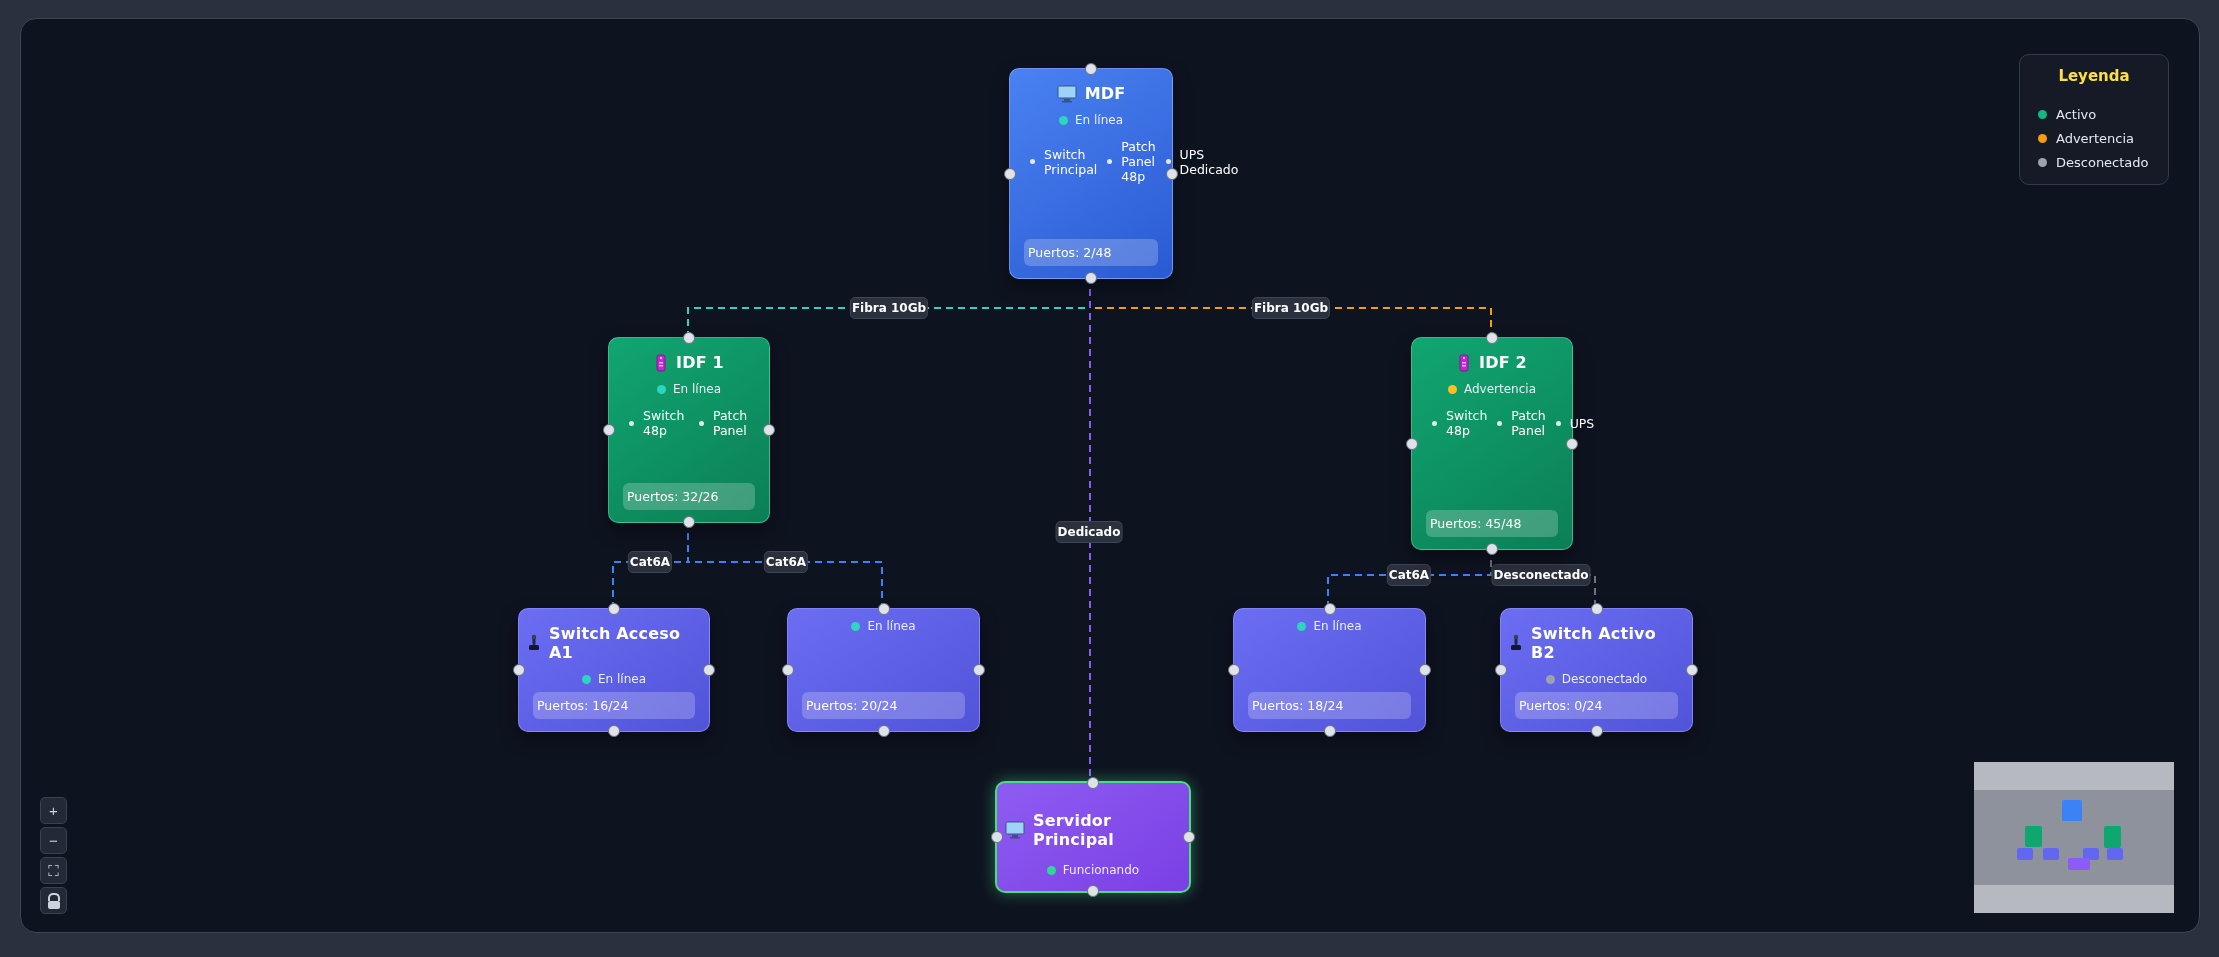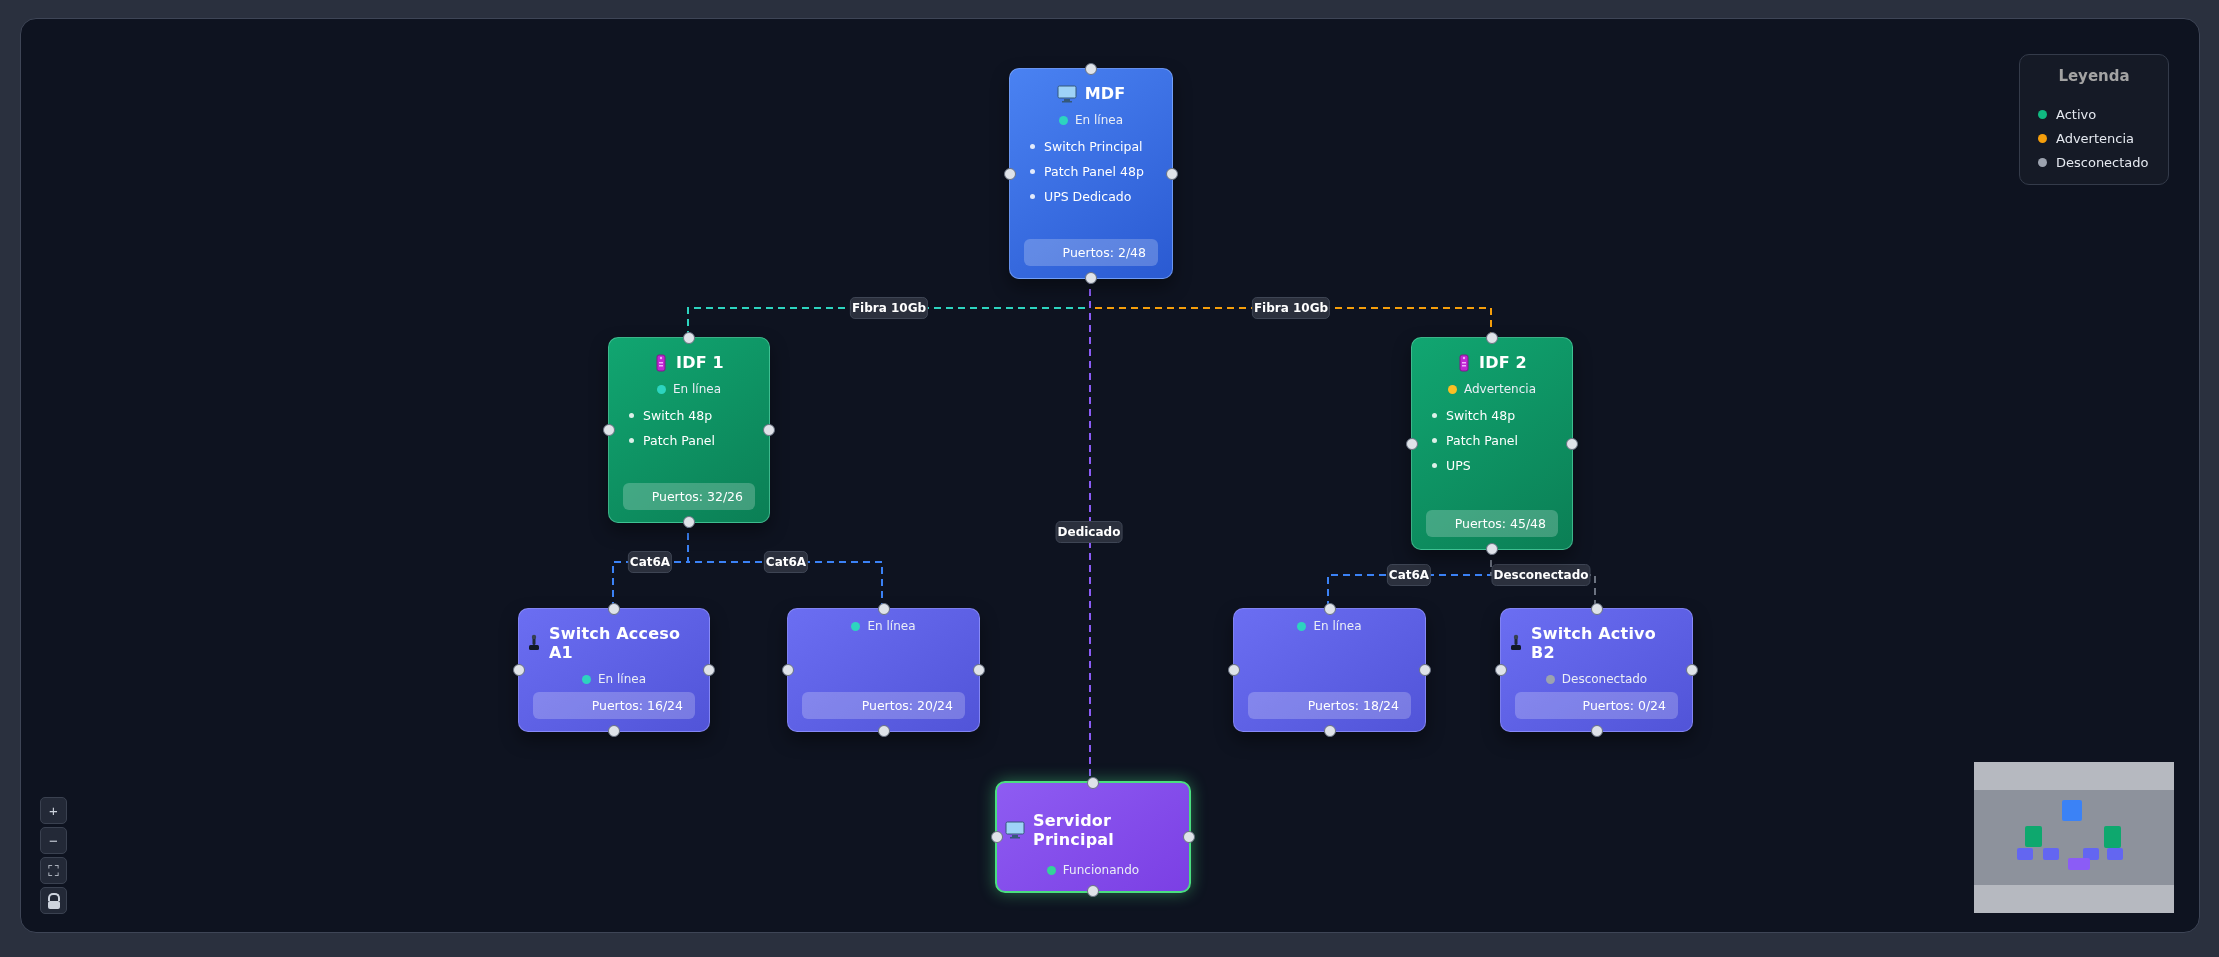--- a/index.html
+++ b/index.html
@@ -29,40 +29,40 @@
     box-shadow:0 8px 18px rgba(0,0,0,.4);
   }
   .node-blue{background:linear-gradient(145deg,#4a82f2,#2a5ad2);border:1px solid rgba(150,185,255,.55);}
   .node-green{background:linear-gradient(145deg,#11a671,#0b7f55);border:1px solid rgba(120,230,190,.45);}
   .node-purple{background:linear-gradient(145deg,#6b6ef2,#5154d8);border:1px solid rgba(165,167,255,.5);}
   .node-server{background:linear-gradient(145deg,#8e5cf2,#7b3fe4);border:2px solid #4ade80;box-shadow:0 0 16px rgba(74,222,128,.45);}
   .node-header{display:flex;align-items:center;justify-content:center;gap:8px;padding:15px 8px 0;}
   .node-title{font-size:16px;font-weight:700;letter-spacing:.2px;}
   .node-status{display:flex;align-items:center;justify-content:center;gap:7px;margin-top:10px;font-size:12px;color:#eaeef6;}
   .dot{width:9px;height:9px;border-radius:50%;display:inline-block;flex:0 0 auto;}
-  .node-items{list-style:none;margin:12px 0 0;padding:0 8px 0 20px;display:flex;flex-direction:column;gap:10px;font-size:12.5px;}
+  .node-items{list-style:none;margin:12px 0 0;padding:0 8px 0 20px;display:flex;flex-direction:row;gap:10px;font-size:12.5px;}
   .node-items li{display:flex;align-items:center;gap:9px;}
   .bullet{width:5px;height:5px;border-radius:50%;background:rgba(255,255,255,.85);flex:0 0 auto;}
   .ports-pill{
     margin:auto 14px 12px;background:rgba(255,255,255,.22);border-radius:6px;
-    text-align:right;font-size:12.5px;padding:6px 12px;
+    text-align:left;font-size:12.5px;padding:6px 4px;
   }
   .icon svg{display:block;}
   
   .handle{position:absolute;width:10px;height:10px;border-radius:50%;background:#dfe3e9;border:1px solid #6a7383;z-index:3;}
   .h-top{top:-6px;left:50%;transform:translateX(-50%);}
   .h-bottom{bottom:-6px;left:50%;transform:translateX(-50%);}
   .h-left{left:-6px;top:50%;transform:translateY(-50%);}
   .h-right{right:-6px;top:50%;transform:translateY(-50%);}
   
   .legend{
     position:absolute;right:50px;top:54px;z-index:5;min-width:112px;
     background:#151a26;border:1px solid #343b4a;border-radius:10px;padding:12px 18px 14px;
   }
-  .legend-title{color:#a3a3a3;font-size:15px;font-weight:700;text-align:center;margin-bottom:22px;}
+  .legend-title{color:#fde047;font-size:15px;font-weight:700;text-align:center;margin-bottom:22px;}
   .legend-item{display:flex;align-items:center;gap:9px;font-size:13px;color:#e5e9f0;margin-top:9px;}
   
   .controls{position:absolute;left:40px;top:797px;z-index:5;display:flex;flex-direction:column;gap:3px;}
   .ctrl-btn{
     width:27px;height:27px;background:#232937;border:1px solid #3a4150;border-radius:5px;
     color:#cdd3dd;font-size:15px;display:flex;align-items:center;justify-content:center;cursor:pointer;
   }
   .lock-wrap{display:flex;flex-direction:column;align-items:center;}
   .lock-shackle{width:8px;height:6px;border:2px solid #cdd3dd;border-bottom:none;border-radius:5px 5px 0 0;}
   .lock-body{width:12px;height:8px;background:#cdd3dd;border-radius:2px;}

